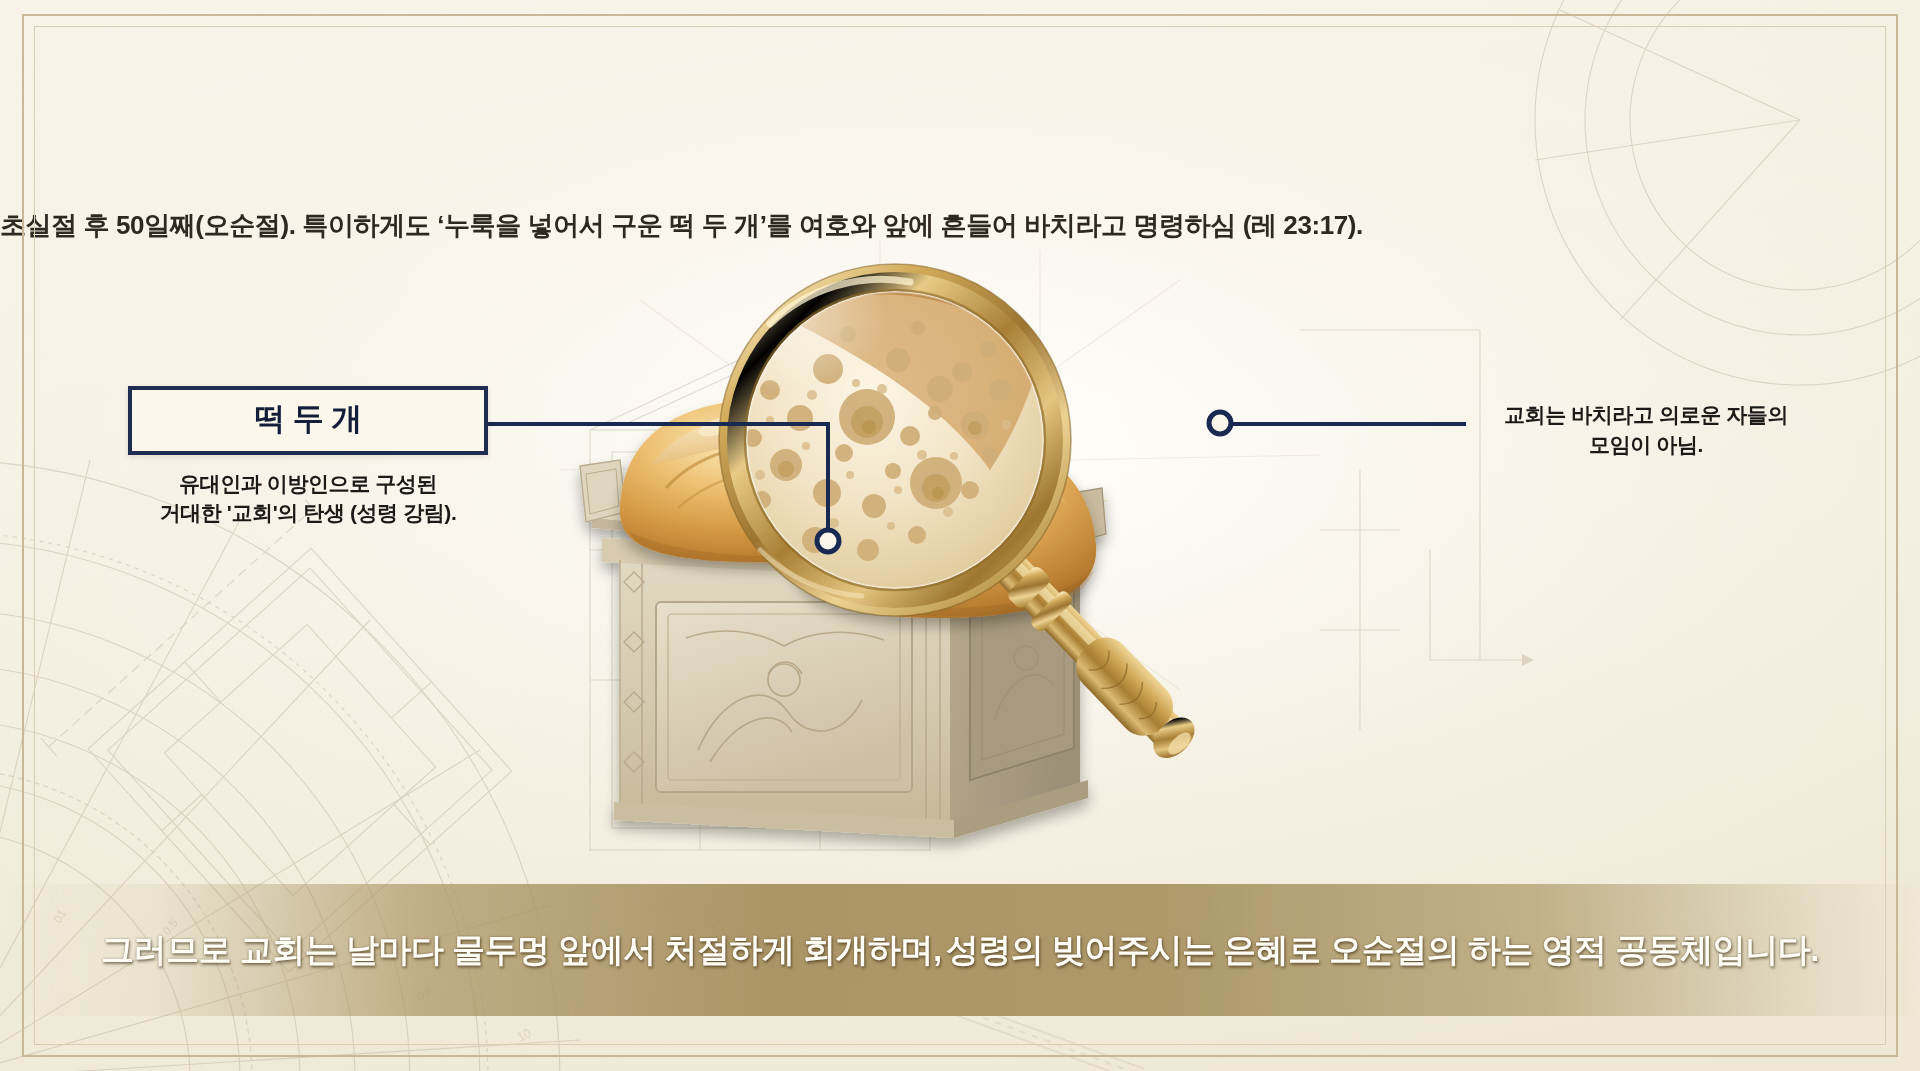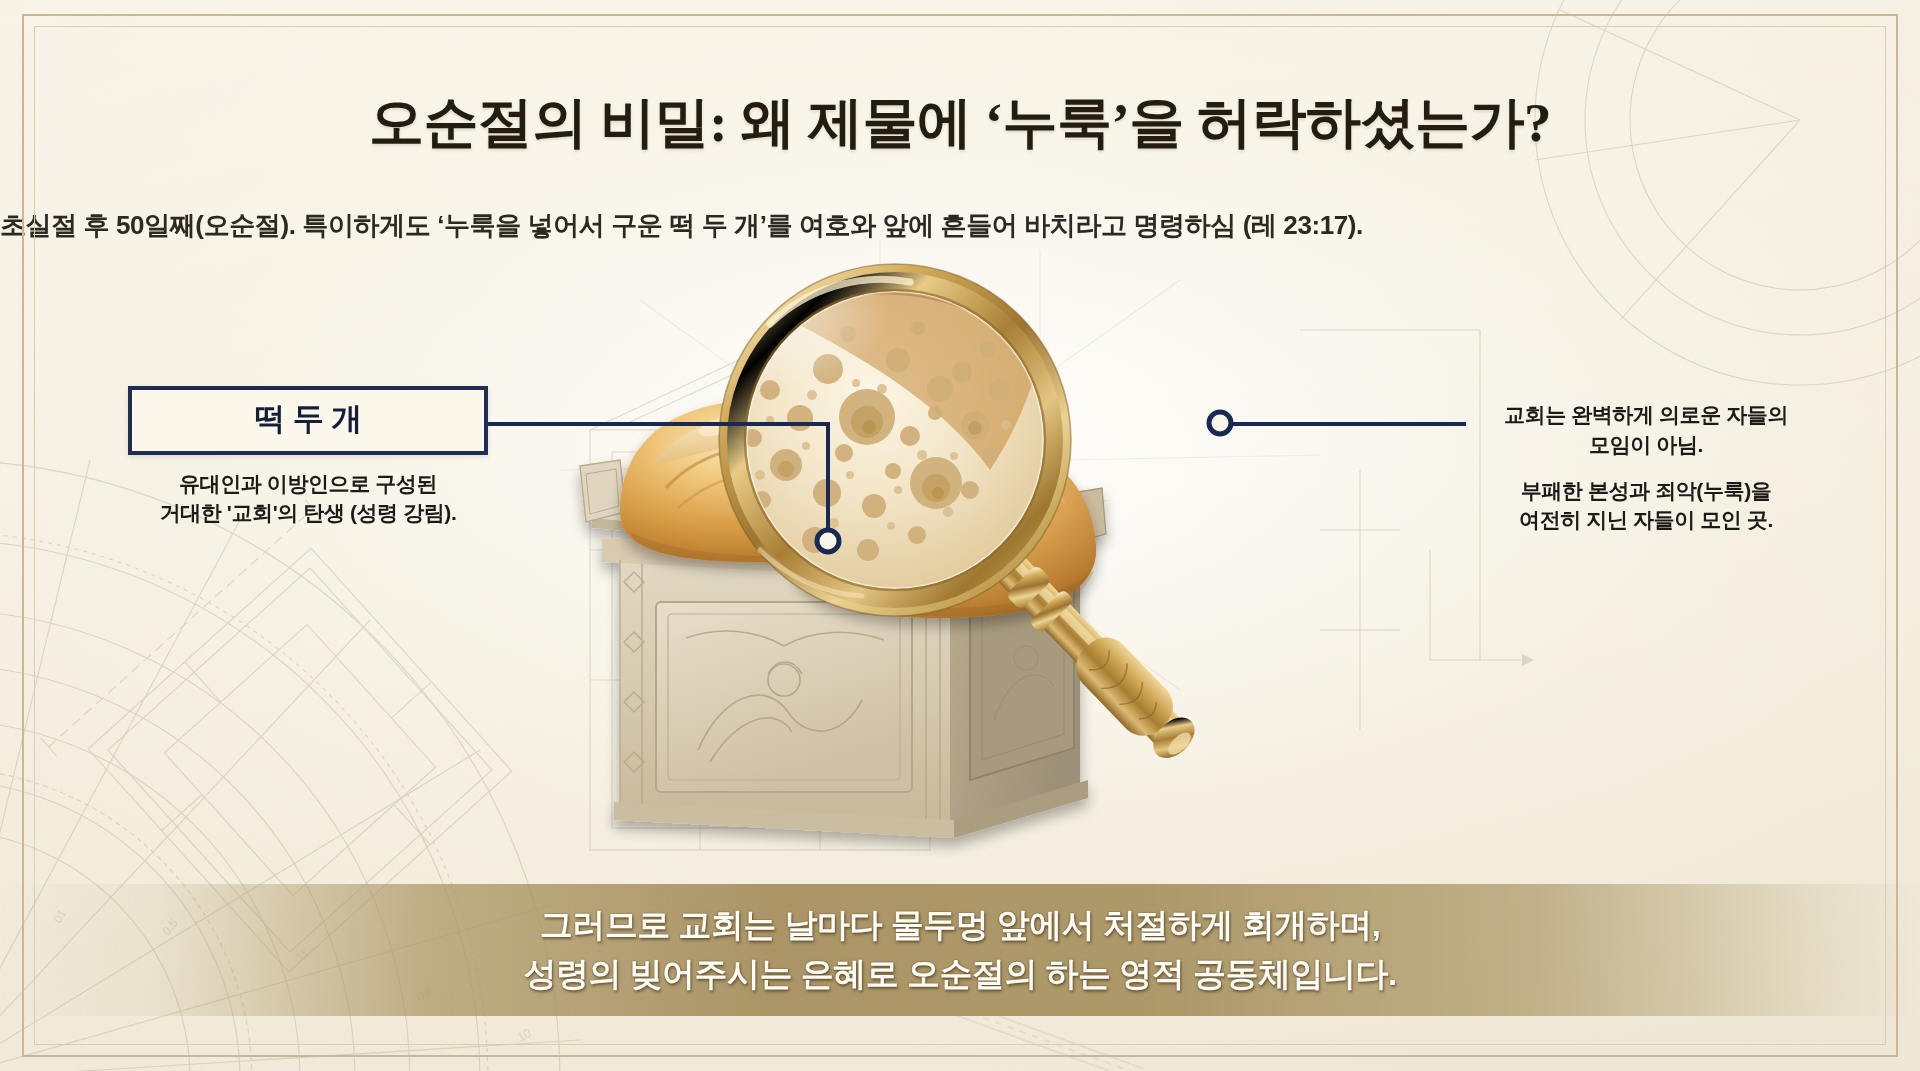--- a/index.html
+++ b/index.html
@@ -154,21 +154,21 @@
         rgba(180,162,116,0.80) 80%,
         rgba(196,181,142,0.28) 94%,
         rgba(205,192,158,0.00) 100%);
   }
   .banner-inner {
     position: absolute;
     left: 0; right: 0;
     top: 884px;
     height: 132px;
     display: flex;
-    flex-direction: column;
+    flex-direction: row;
     align-items: center;
     justify-content: center;
     gap: 4px;
   }
   .banner-line {
     font-size: 33px;
     font-weight: bold;
     color: #fffdf6;
     letter-spacing: -0.5px;
     white-space: nowrap;
@@ -273,21 +273,20 @@
     </g>
     <g font-family="Liberation Sans, sans-serif" font-size="12" fill="#a89878" opacity="0.5">
       <text x="60" y="924" transform="rotate(-60 60 924)">01</text>
       <text x="168" y="936" transform="rotate(-52 168 936)">0.5</text>
       <text x="300" y="962" transform="rotate(-42 300 962)">11</text>
       <text x="420" y="1002" transform="rotate(-34 420 1002)">0.8</text>
       <text x="520" y="1042" transform="rotate(-26 520 1042)">10</text>
     </g>
   </svg>
 
-  <div class="title">오순절의 비밀: 왜 제물에 ‘누룩’을 허락하셨는가?</div>
 
   <div class="subtitle">초실절 후 50일째(오순절). 특이하게도 ‘누룩을 넣어서 구운 떡 두 개’를 여호와 앞에 흔들어 바치라고 명령하심 (레 23:17).</div>
 
   <svg class="illustration" viewBox="0 0 1010 640">
     <defs>
 
       <linearGradient id="stoneTop" x1="0" y1="0" x2="0.3" y2="1">
         <stop offset="0%" stop-color="#efe8d6"></stop>
         <stop offset="55%" stop-color="#ded4bd"></stop>
         <stop offset="100%" stop-color="#cdc0a5"></stop>
@@ -589,26 +588,22 @@
       <p>
         <span>유대인과 이방인으로 구성된</span><br>
         <span>거대한 '교회'의 탄생 (성령 강림).</span>
       </p>
     </div>
   </div>
 
   <div class="callout" id="callout-right">
     <div class="callout-body">
       <p>
-        <span>교회는 완벽하게 의로운 자들의</span><br>
+        <span>교회는 바치라고 의로운 자들의</span><br>
         <span>모임이 아님.</span>
-      </p>
-      <p>
-        <span>부패한 본성과 죄악(누룩)을</span><br>
-        <span>여전히 지닌 자들이 모인 곳.</span>
       </p>
     </div>
   </div>
 
   <div class="banner"></div>
   <div class="banner-inner">
     <div class="banner-line">그러므로 교회는 날마다 물두멍 앞에서 처절하게 회개하며,</div>
     <div class="banner-line">성령의 빚어주시는 은혜로 오순절의 하는 영적 공동체입니다.</div>
   </div>
 

